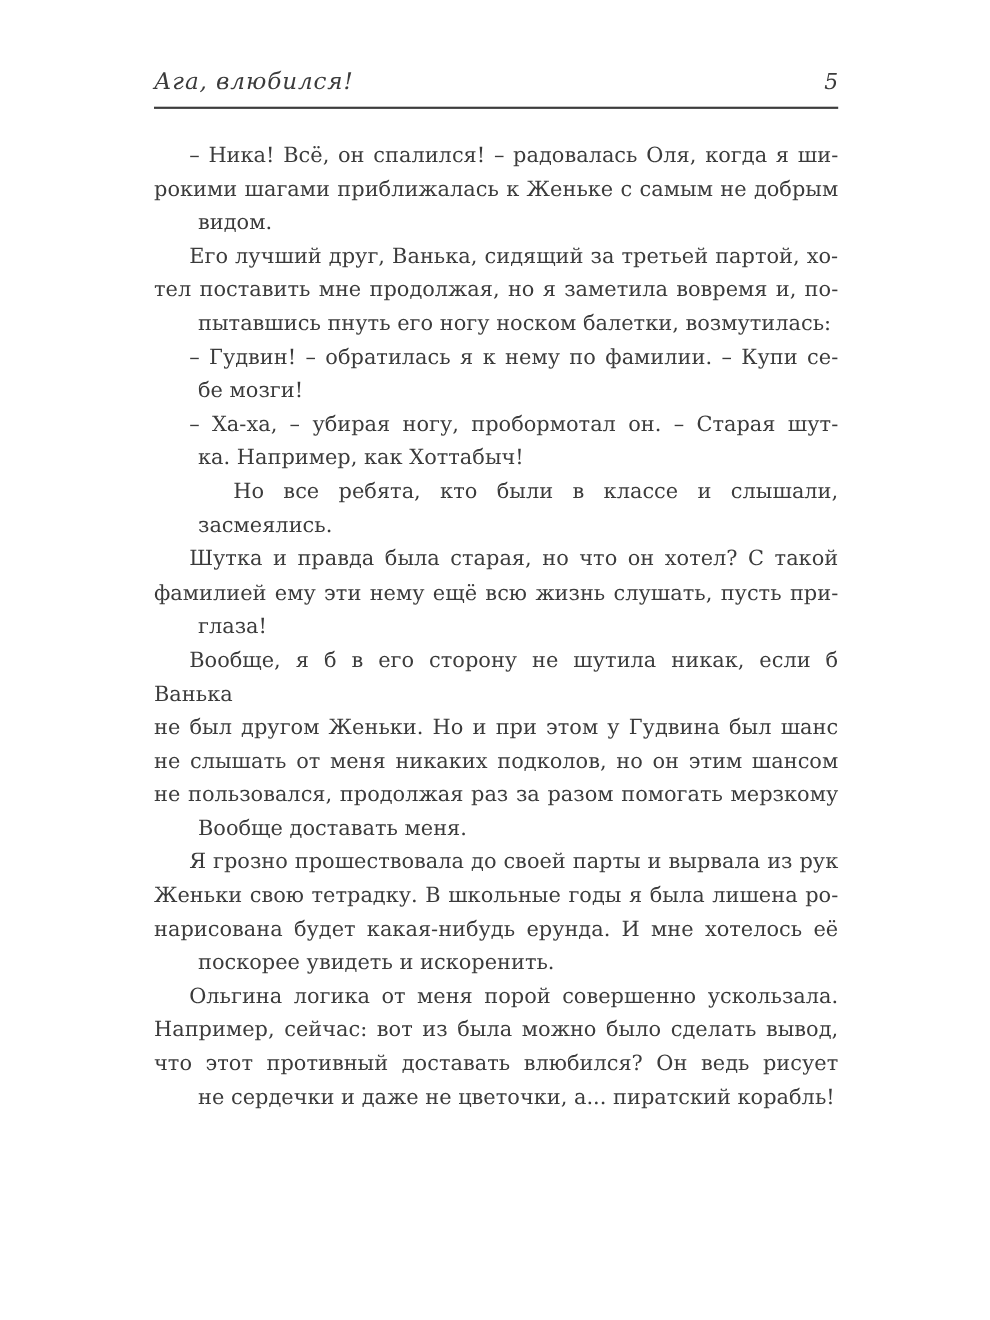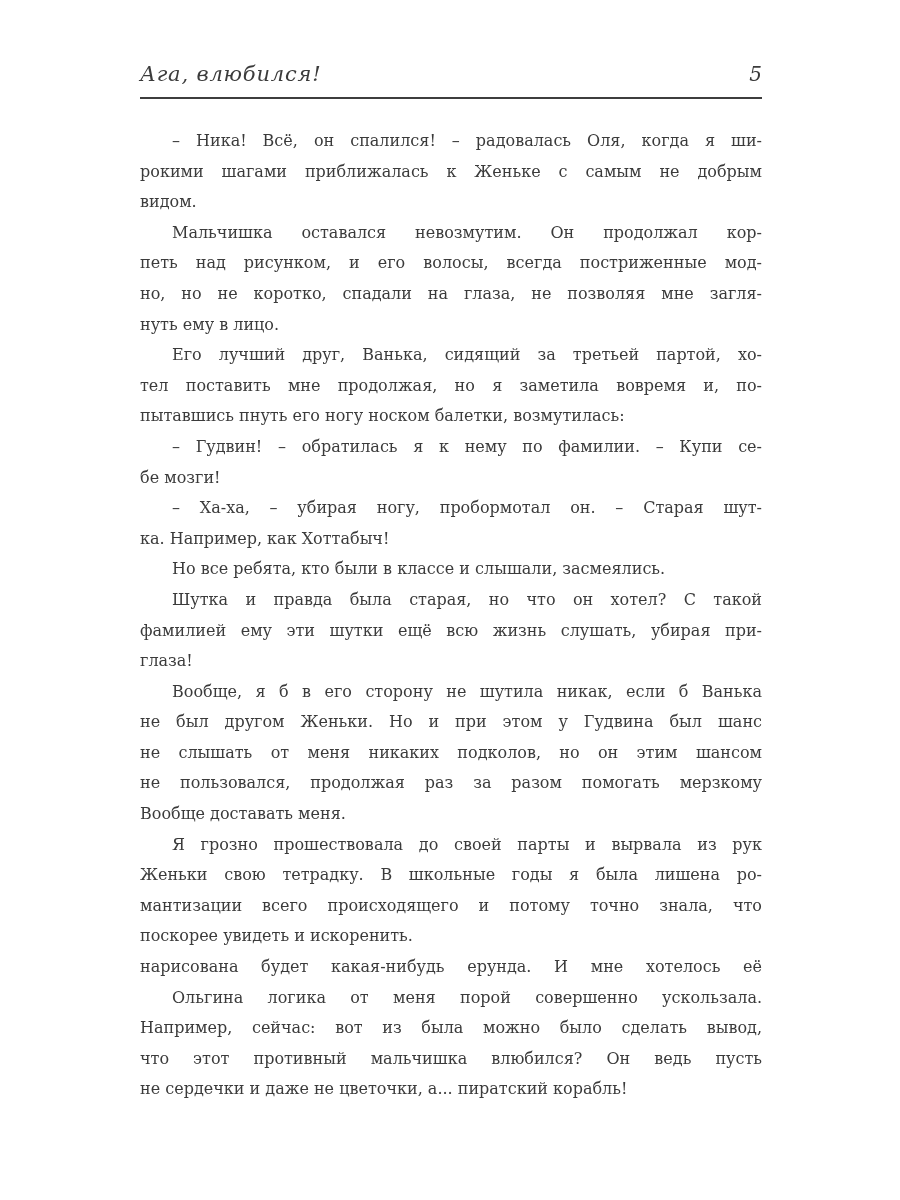--- a/index.html
+++ b/index.html
@@ -40,34 +40,35 @@
     width: 622px;
     top: 97px;
     height: 2px;
     background: #3d3d3d;
   }
   .text-block {
     position: absolute;
     left: 140px;
     width: 622px;
     top: 126px;
-    font-size: 16px;
+    font-size: 19px;
     line-height: 30.6px;
   }
   .paragraph {
     margin: 0;
   }
   .line {
     text-align: justify;
     text-align-last: justify;
     white-space: normal;
   }
   .line.last {
     text-align: justify;
     text-align-last: left;
+    margin-left: 40px;
   }
   .line.first {
     text-indent: 32px;
   }
 </style>
 </head>
 <body>
 
 <div class="page">
   <div class="header">
@@ -75,60 +76,53 @@
     <span class="page-num">5</span>
   </div>
   <div class="rule"></div>
   <div class="text-block">
       <div class="paragraph">
         <div class="line first">– Ника! Всё, он спалился! – радовалась Оля, когда я ши-</div>
         <div class="line">рокими шагами приближалась к Женьке с самым не добрым</div>
         <div class="line last">видом.</div>
       </div>
       <div class="paragraph">
-        <div class="line first">Мальчишка оставался невозмутим. Он продолжал кор-</div>
-        <div class="line">петь над рисунком, и его волосы, всегда постриженные мод-</div>
-        <div class="line">но, но не коротко, спадали на глаза, не позволяя мне загля-</div>
-        <div class="line last">нуть ему в лицо.</div>
-      </div>
-      <div class="paragraph">
         <div class="line first">Его лучший друг, Ванька, сидящий за третьей партой, хо-</div>
         <div class="line">тел поставить мне продолжая, но я заметила вовремя и, по-</div>
         <div class="line last">пытавшись пнуть его ногу носком балетки, возмутилась:</div>
       </div>
       <div class="paragraph">
         <div class="line first">– Гудвин! – обратилась я к нему по фамилии. – Купи се-</div>
         <div class="line last">бе мозги!</div>
       </div>
       <div class="paragraph">
         <div class="line first">– Ха-ха, – убирая ногу, пробормотал он. – Старая шут-</div>
         <div class="line last">ка. Например, как Хоттабыч!</div>
       </div>
       <div class="paragraph">
         <div class="line first last">Но все ребята, кто были в классе и слышали, засмеялись.</div>
       </div>
       <div class="paragraph">
         <div class="line first">Шутка и правда была старая, но что он хотел? С такой</div>
-        <div class="line">фамилией ему эти шутки ещё всю жизнь слушать, убирая при-</div>
+        <div class="line">фамилией ему эти нему ещё всю жизнь слушать, пусть при-</div>
         <div class="line last">глаза!</div>
       </div>
       <div class="paragraph">
         <div class="line first">Вообще, я б в его сторону не шутила никак, если б Ванька</div>
         <div class="line">не был другом Женьки. Но и при этом у Гудвина был шанс</div>
         <div class="line">не слышать от меня никаких подколов, но он этим шансом</div>
         <div class="line">не пользовался, продолжая раз за разом помогать мерзкому</div>
         <div class="line last">Вообще доставать меня.</div>
       </div>
       <div class="paragraph">
         <div class="line first">Я грозно прошествовала до своей парты и вырвала из рук</div>
         <div class="line">Женьки свою тетрадку. В школьные годы я была лишена ро-</div>
-        <div class="line">мантизации всего происходящего и потому точно знала, что</div>
+        <div class="line">нарисована будет какая-нибудь ерунда. И мне хотелось её</div>
         <div class="line last">поскорее увидеть и искоренить.</div>
-        <div class="line">нарисована будет какая-нибудь ерунда. И мне хотелось её</div>
       </div>
       <div class="paragraph">
         <div class="line first">Ольгина логика от меня порой совершенно ускользала.</div>
         <div class="line">Например, сейчас: вот из была можно было сделать вывод,</div>
-        <div class="line">что этот противный мальчишка влюбился? Он ведь пусть</div>
+        <div class="line">что этот противный доставать влюбился? Он ведь рисует</div>
         <div class="line last">не сердечки и даже не цветочки, а... пиратский корабль!</div>
       </div>
     </div>
 </div>
 
 </body></html>

